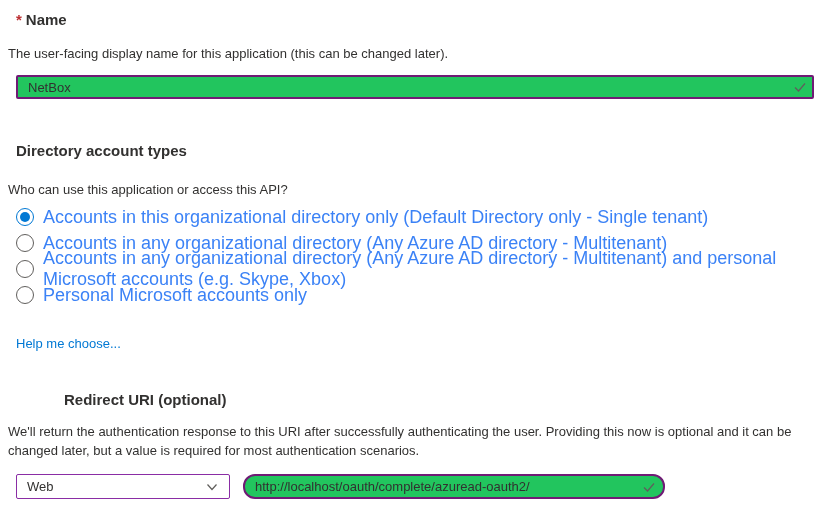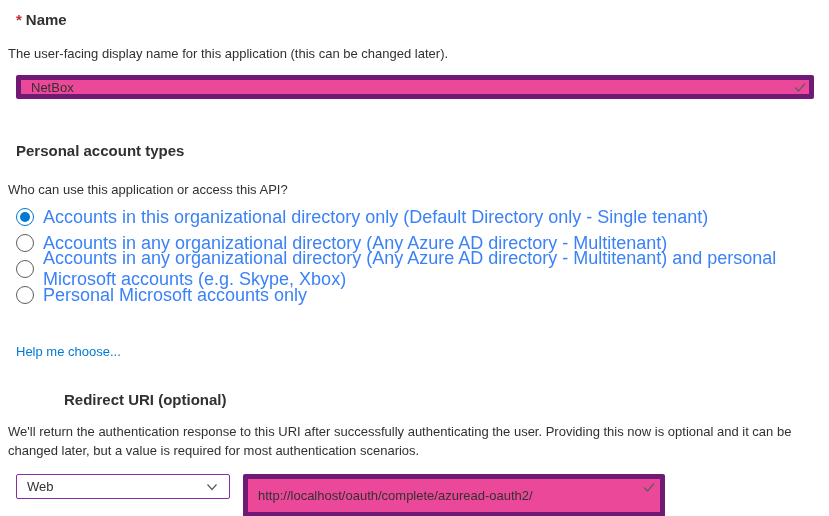--- a/index.html
+++ b/index.html
@@ -17,22 +17,22 @@
     font-size: 15px; font-weight: 700; color: #323130;
   }
   .desc {
     position: absolute; left: 8px;
     font-size: 13px; color: #323130; line-height: 19px;
   }
   .required-marker { color: #bc2f32; margin-right: 4px; }
 
   .text-input {
     position: absolute;
-    border: 5px solid #701a75; border-radius: 2px;
-    background: #ec4899;
+    border: 2px solid #701a75; border-radius: 2px;
+    background: #22c55e;
     font-family: "Liberation Sans", sans-serif;
     font-size: 13px; color: #323130;
     padding: 0 26px 0 10px;
     outline: none;
   }
   .check-icon {
     position: absolute; width: 16px; height: 16px;
     pointer-events: none;
   }
   .combo {
@@ -74,21 +74,21 @@
   <div class="section-title" style="top: 11px;">
     <span class="required-marker">*</span><span>Name</span>
   </div>
   <div class="desc" style="top: 44px;">The user-facing display name for this application (this can be changed later).</div>
 
   <input class="text-input" style="left: 16px; top: 75px; width: 798px; height: 24px;" value="NetBox">
   <svg class="check-icon" style="left: 792px; top: 79px;" viewBox="0 0 16 16">
     <path d="M3 8.5 L6.5 12 L13 4.5" stroke="#605e5c" stroke-width="1.2" fill="none"></path>
   </svg>
 
-  <div class="section-title" style="top: 142px;">Personal account types</div>
+  <div class="section-title" style="top: 142px;">Directory account types</div>
   <div class="desc" style="top: 180px;">Who can use this application or access this API?</div>
 
   <div class="radio-group">
     <div class="radio-row selected">
       <span class="radio-circle">
           <span class="radio-dot"></span>
         </span>
       <span class="radio-label">Accounts in this organizational directory only (Default Directory only - Single tenant)</span>
     </div>
     <div class="radio-row">
@@ -104,32 +104,32 @@
       <span class="radio-label">Accounts in any organizational directory (Any Azure AD directory - Multitenant) and personal Microsoft accounts (e.g. Skype, Xbox)</span>
     </div>
     <div class="radio-row">
       <span class="radio-circle">
           <span class="radio-dot"></span>
         </span>
       <span class="radio-label">Personal Microsoft accounts only</span>
     </div>
   </div>
 
-  <a class="link" style="top: 344px;">Help me choose...</a>
+  <a class="link" style="top: 336px;">Help me choose...</a>
 
   <div class="section-title" style="top: 391px; margin-left: 48px;">Redirect URI (optional)</div>
   <div class="desc" style="top: 422px; width: 797px;">We'll return the authentication response to this URI after successfully authenticating the user. Providing this now is optional and it can be changed later, but a value is required for most authentication scenarios.</div>
 
   <div class="combo" style="left: 16px; top: 474px; width: 214px; height: 25px;">
     <span>Web</span>
     <span class="chevron">
       <svg width="14" height="14" viewBox="0 0 14 14">
         <path d="M2.5 4.5 L7 9.5 L11.5 4.5" stroke="#605e5c" stroke-width="1.2" fill="none"></path>
       </svg>
     </span>
   </div>
 
-  <input class="text-input" style="left: 243px; top: 474px; width: 422px; height: 43px;" value="http://localhost/oauth/complete/azuread-oauth2/">
+  <input class="text-input" style="left: 243px; top: 474px; width: 422px; height: 25px; border-radius: 12px;" value="http://localhost/oauth/complete/azuread-oauth2/">
   <svg class="check-icon" style="left: 641px; top: 479px;" viewBox="0 0 16 16">
     <path d="M3 8.5 L6.5 12 L13 4.5" stroke="#605e5c" stroke-width="1.2" fill="none"></path>
   </svg>
 
 </div>
 
 </body></html>

